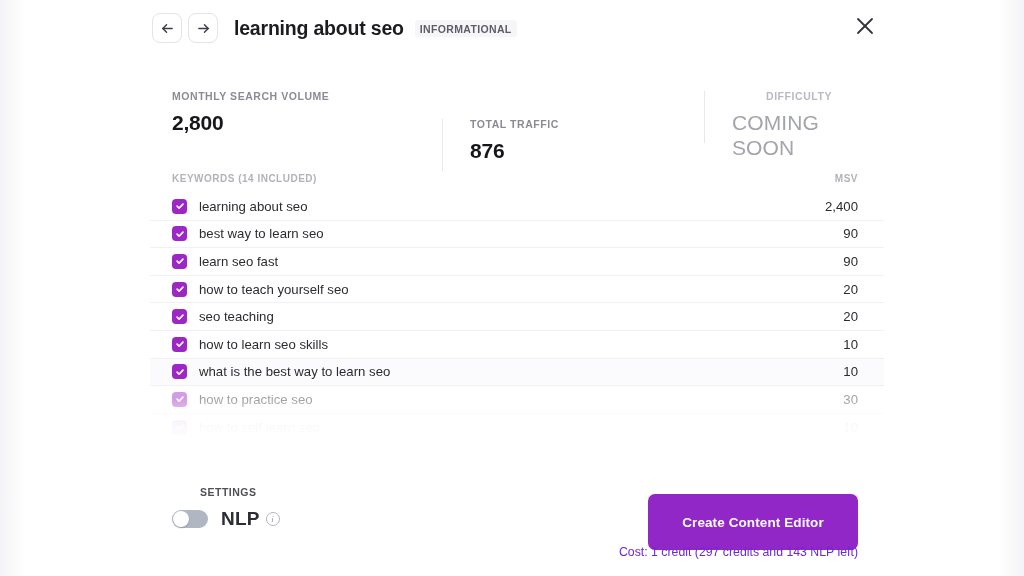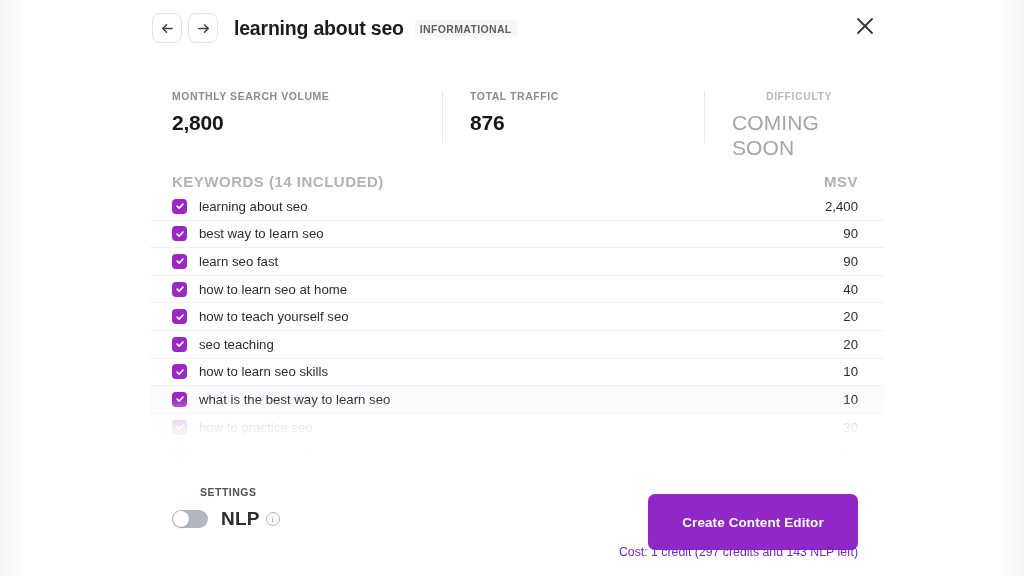--- a/index.html
+++ b/index.html
@@ -98,21 +98,21 @@
     right: 140px;
     height: 54px;
     display: flex;
     align-items: stretch;
   }
   .metric {
     position: relative;
     padding-right: 18px;
   }
   .metric.m1 { width: 298px; }
-  .metric.m2 { width: 262px; }
+  .metric.m2 { width: 262px; margin-top: 28px; }
   .metric.m3 { flex: 1; }
 
   .metric .divider {
     position: absolute;
     left: -28px;
     top: 1px;
     width: 1px;
     height: 52px;
     background: #e8e8ec;
   }
@@ -144,21 +144,21 @@
 
   
   .kw-head {
     position: absolute;
     left: 172px;
     right: 166px;
     top: 173px;
     display: flex;
     justify-content: space-between;
     align-items: center;
-    font-size: 15px;
+    font-size: 10px;
     font-weight: bold;
     letter-spacing: 0.5px;
     color: #b2b2bb;
     text-transform: uppercase;
   }
 
   .kw-list-wrap {
     position: absolute;
     left: 150px;
     right: 140px;
@@ -402,31 +402,20 @@
           <span class="kw-msv">90</span>
         </div>
         <div class="kw-row">
           <div class="cb">
             <span>
               <svg width="10" height="10" viewBox="0 0 12 12" fill="none" stroke="#ffffff" stroke-width="1.9" stroke-linecap="round" stroke-linejoin="round">
                 <path d="M2.5 6.2l2.4 2.4L9.6 3.8"></path>
               </svg>
             </span>
           </div>
-          <span class="kw-name">how to learn seo at home</span>
-          <span class="kw-msv">40</span>
-        </div>
-        <div class="kw-row">
-          <div class="cb">
-            <span>
-              <svg width="10" height="10" viewBox="0 0 12 12" fill="none" stroke="#ffffff" stroke-width="1.9" stroke-linecap="round" stroke-linejoin="round">
-                <path d="M2.5 6.2l2.4 2.4L9.6 3.8"></path>
-              </svg>
-            </span>
-          </div>
           <span class="kw-name">how to teach yourself seo</span>
           <span class="kw-msv">20</span>
         </div>
         <div class="kw-row">
           <div class="cb">
             <span>
               <svg width="10" height="10" viewBox="0 0 12 12" fill="none" stroke="#ffffff" stroke-width="1.9" stroke-linecap="round" stroke-linejoin="round">
                 <path d="M2.5 6.2l2.4 2.4L9.6 3.8"></path>
               </svg>
             </span>

